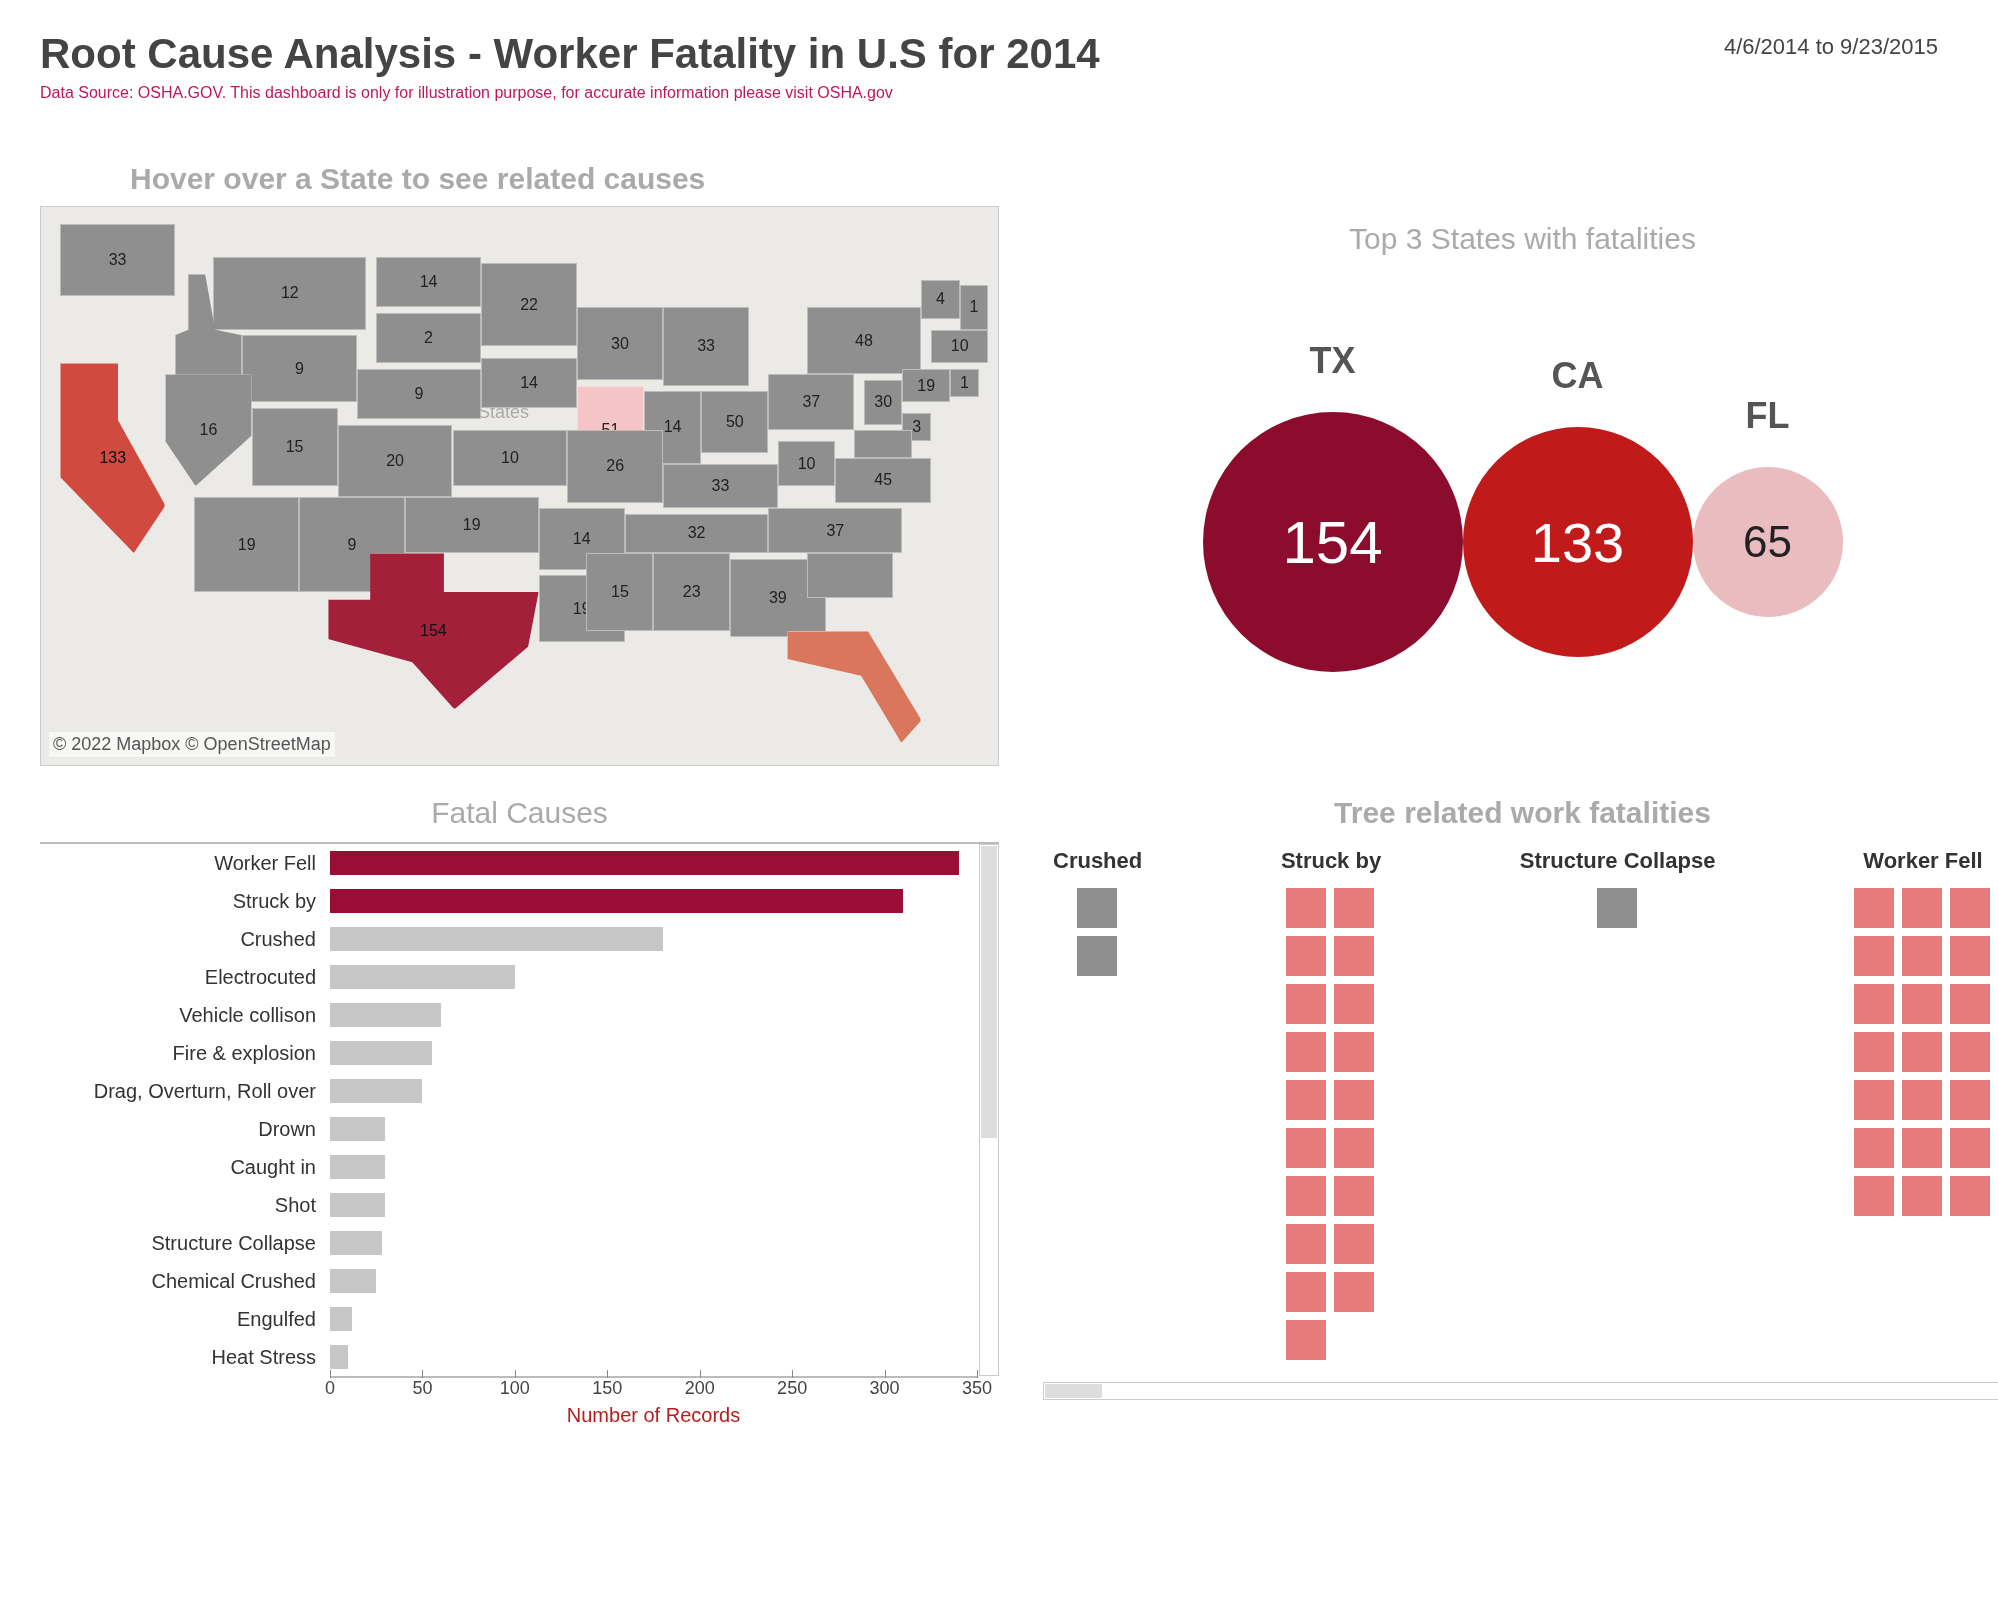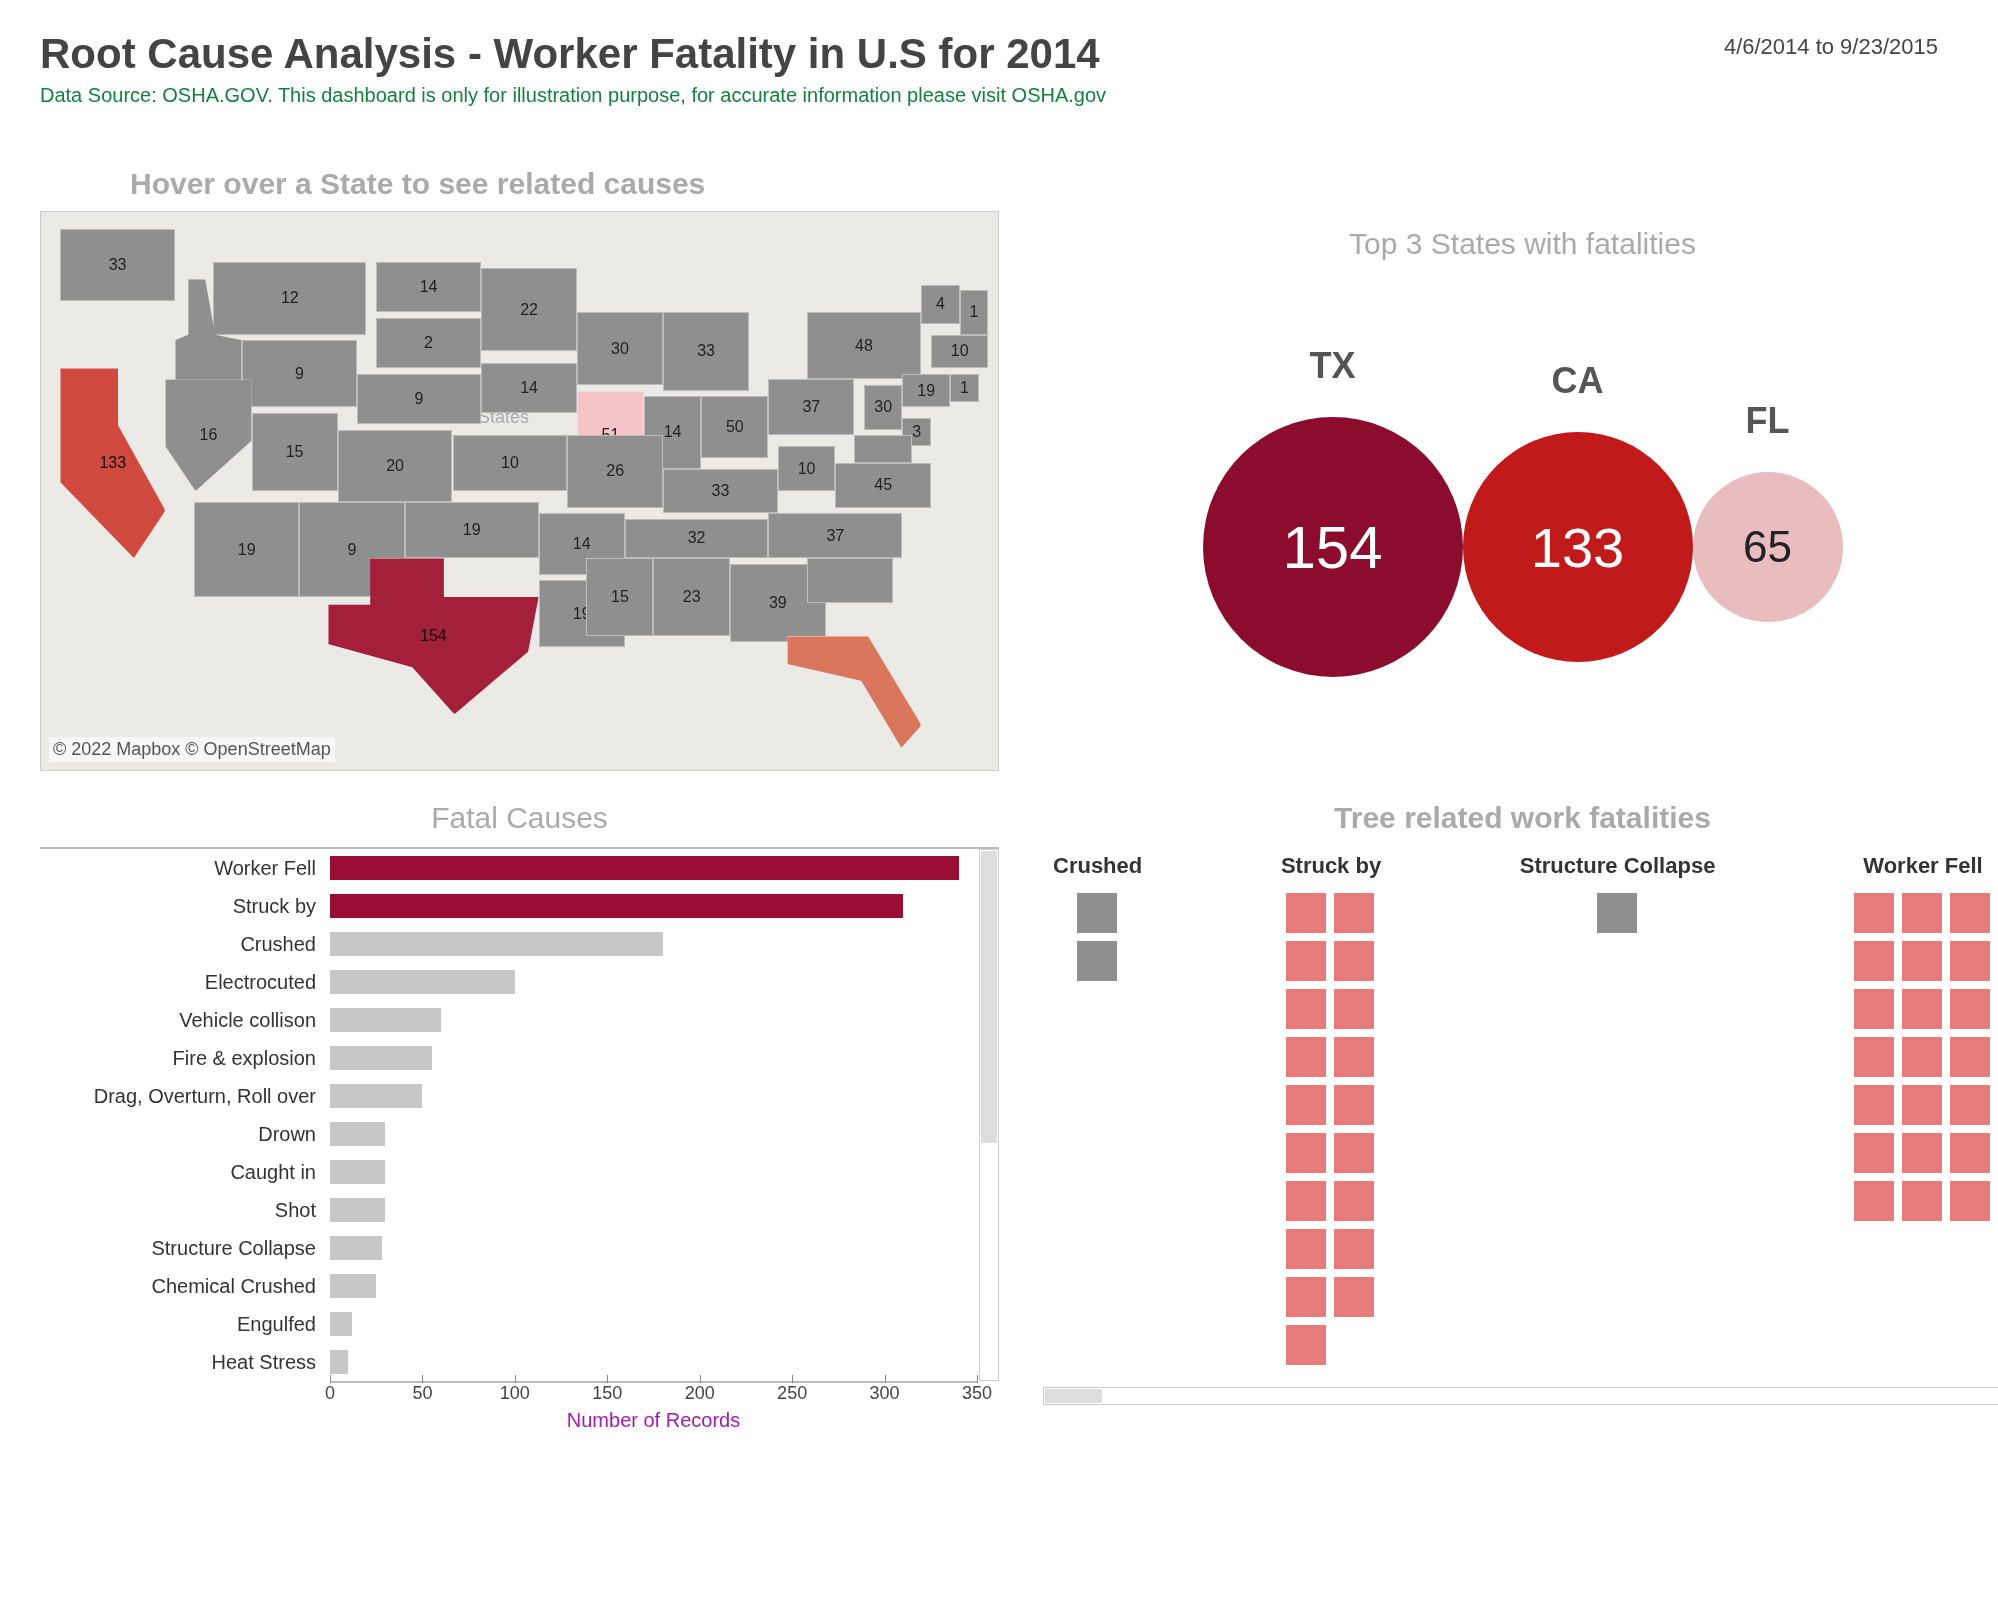--- a/index.html
+++ b/index.html
@@ -6,21 +6,21 @@
   body {
     font-family: Arial, Helvetica, sans-serif;
     background: #ffffff;
     width: 1998px;
     height: 1598px;
     padding: 30px 40px;
     color: #333;
   }
   .header-row { display:flex; justify-content:space-between; align-items:flex-start; }
   .title { font-size: 42px; font-weight:bold; color:#444; }
-  .subtitle { font-size: 20px; color:#15803d; margin-top:6px; }
+  .subtitle { font-size: 16px; color:#be185d; margin-top:6px; }
   .date-range { font-size:22px; color:#444; padding-top:4px; padding-right:20px; }
 
   .grid {
     display:grid;
     grid-template-columns: 50% 50%;
     grid-template-rows: auto auto;
     gap: 30px 44px;
     margin-top: 60px;
   }
 
@@ -73,21 +73,21 @@
   .fc-thumb { position:absolute; left:1px; right:1px; top:1px; height:55%; background:#ddd; }
   .fc-rows { }
   .fc-row { display:flex; align-items:center; height:38px; }
   .fc-rowlabel { width:290px; text-align:right; padding-right:14px; font-size:20px; color:#333; }
   .fc-bararea { flex:1; position:relative; height:28px; }
   .fc-bar { position:absolute; left:0; top:2px; bottom:2px; background:#c7c7c7; }
   .fc-bar.hl { background:#9a0e36; }
   .fc-axis { margin-left:290px; border-top:2px solid #bbb; position:relative; height:60px; }
   .fc-tick { position:absolute; top:0; font-size:18px; color:#444; transform:translateX(-50%); }
   .fc-tick::before { content:""; position:absolute; left:50%; top:-8px; width:1px; height:8px; background:#888; }
-  .fc-axistitle { text-align:center; font-size:20px; color:#a21caf; margin-top:26px; }
+  .fc-axistitle { text-align:center; font-size:20px; color:#b91c1c; margin-top:26px; }
 
   
   .tree-title { font-size:30px; color:#aaa; text-align:center; margin-bottom:18px;font-weight:bold; }
   .tree-grid { display:flex; justify-content:space-between; padding:0 10px; }
   .tree-col { text-align:center; }
   .tree-head { font-size:22px; font-weight:bold; color:#333; margin-bottom:14px; white-space:nowrap; }
   .waffle { display:grid; grid-auto-rows:42px; gap:6px; justify-content:center; }
   .sq { width:40px; height:40px; background:#e77a7b; }
   .sq.grey { background:#8f8f8f; }
   .tree-scroll { height:18px; border:1px solid #ccc; margin-top:20px; position:relative; }

